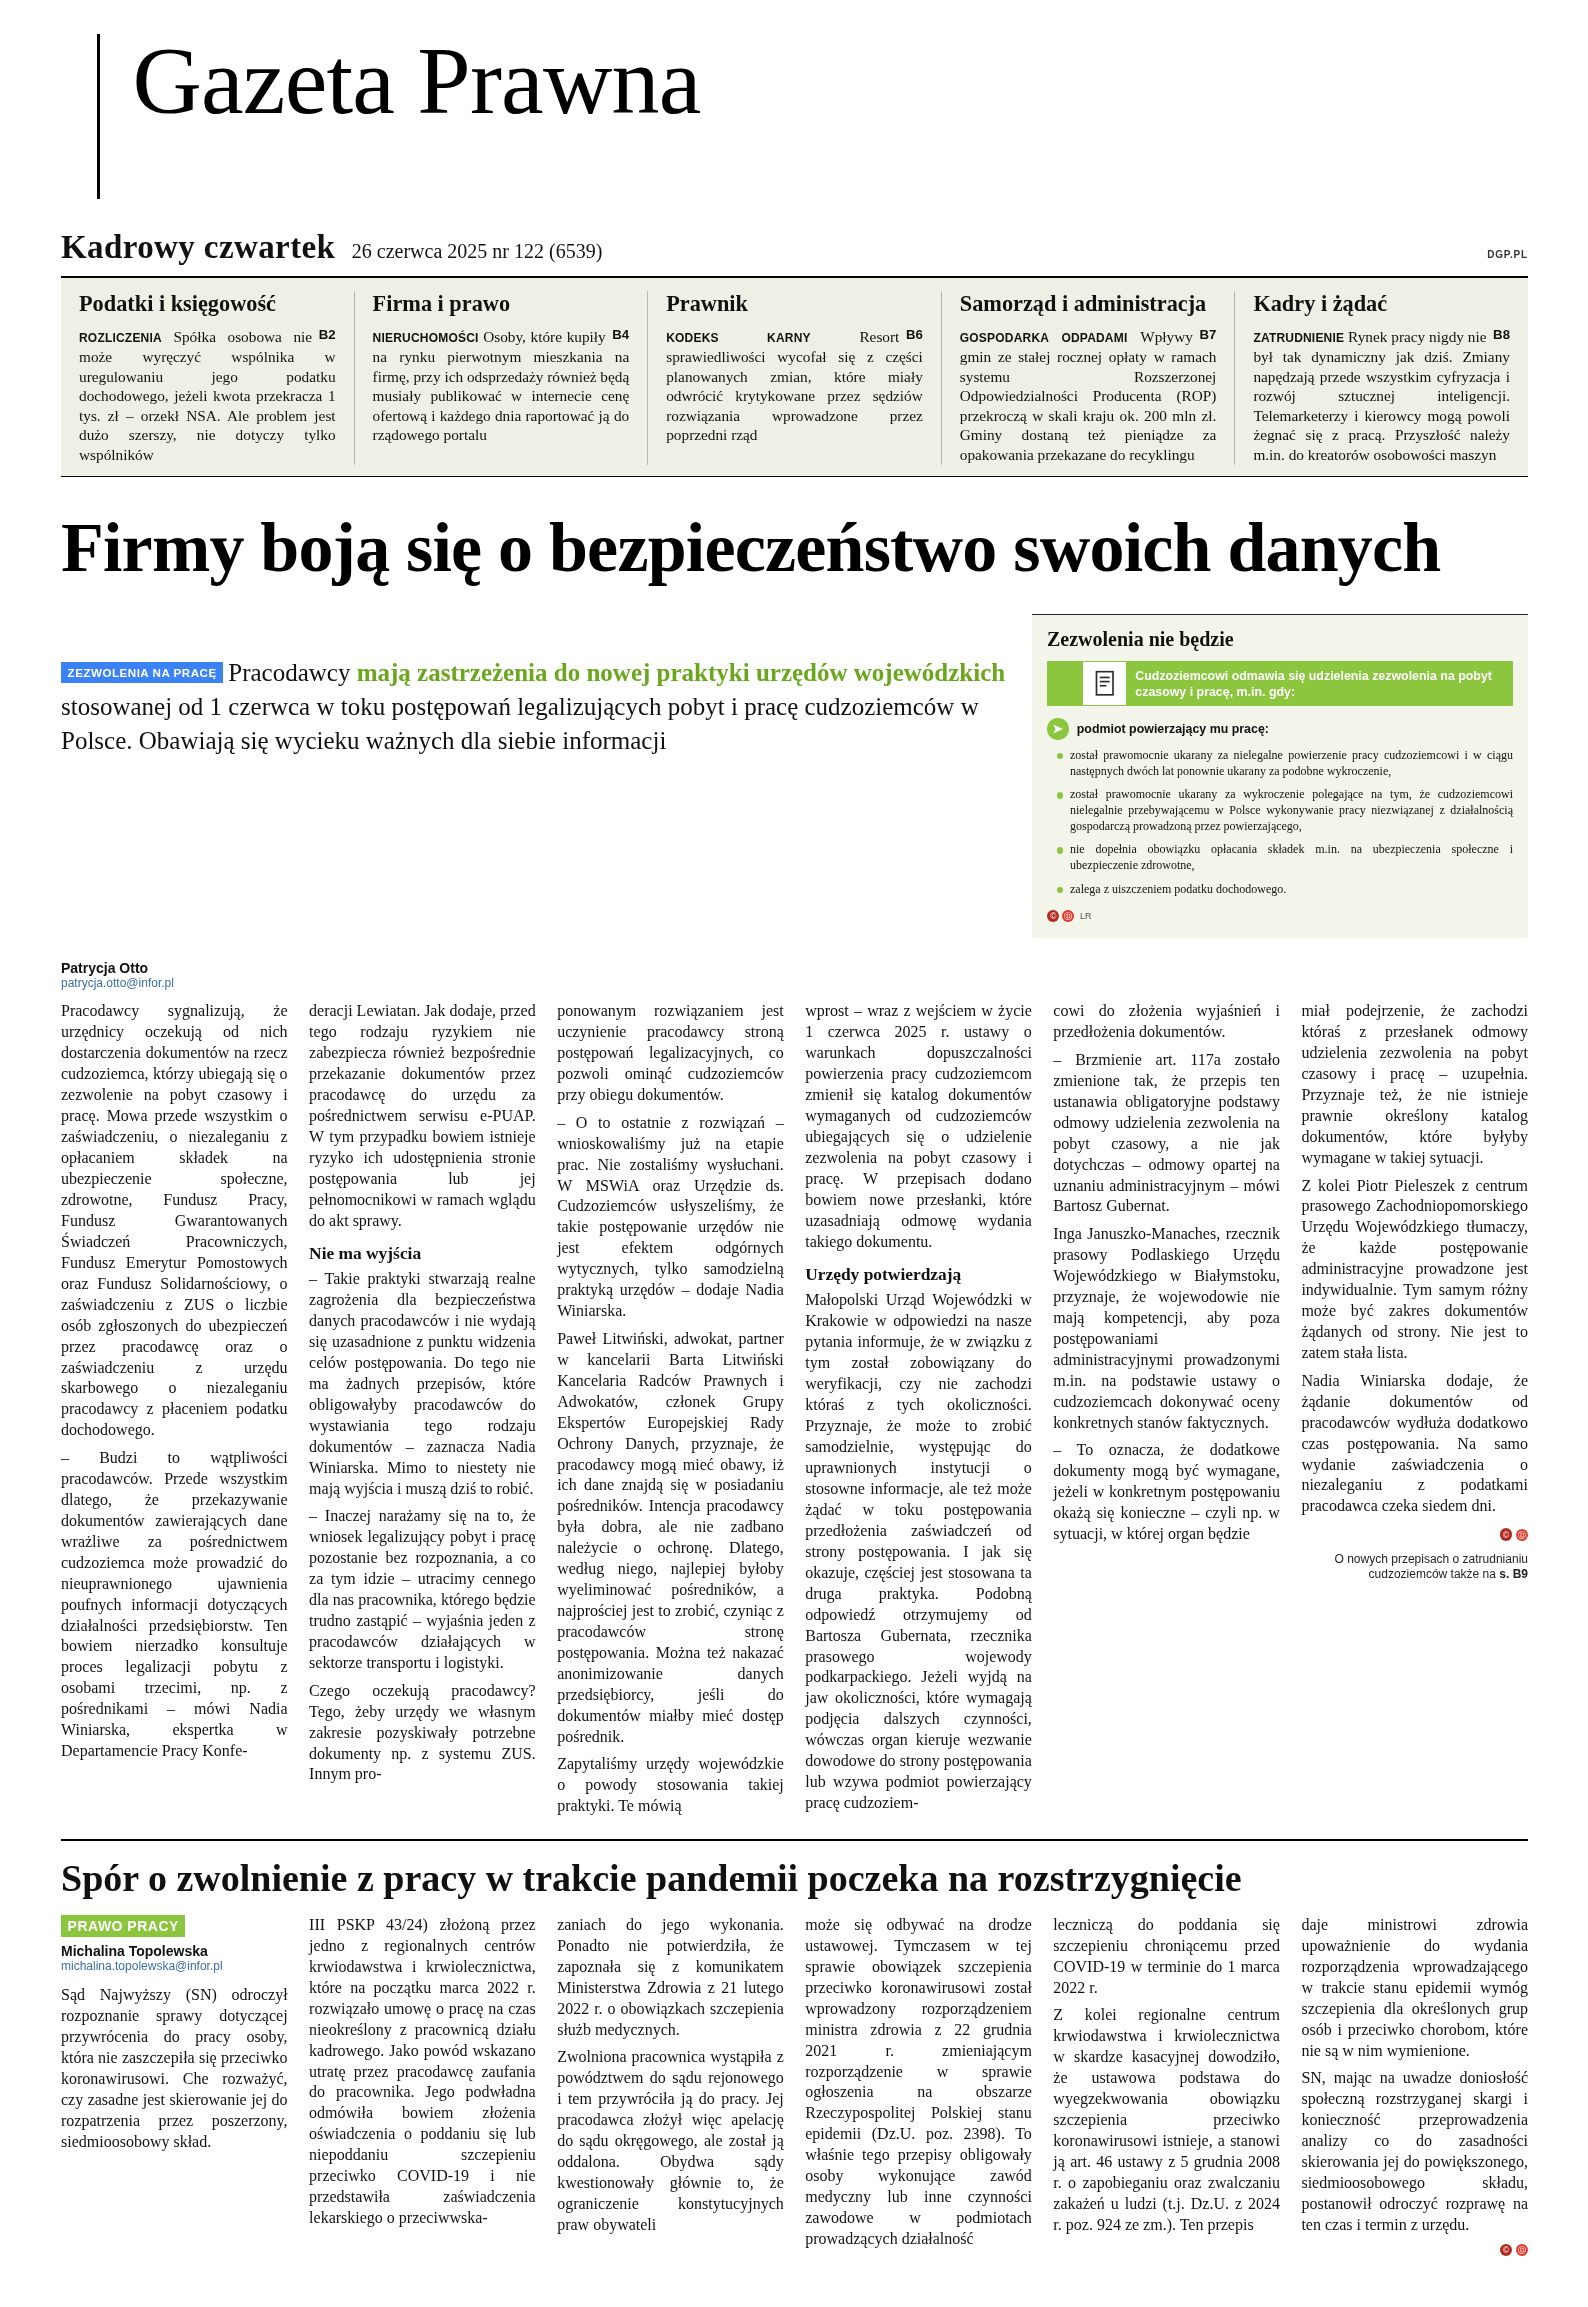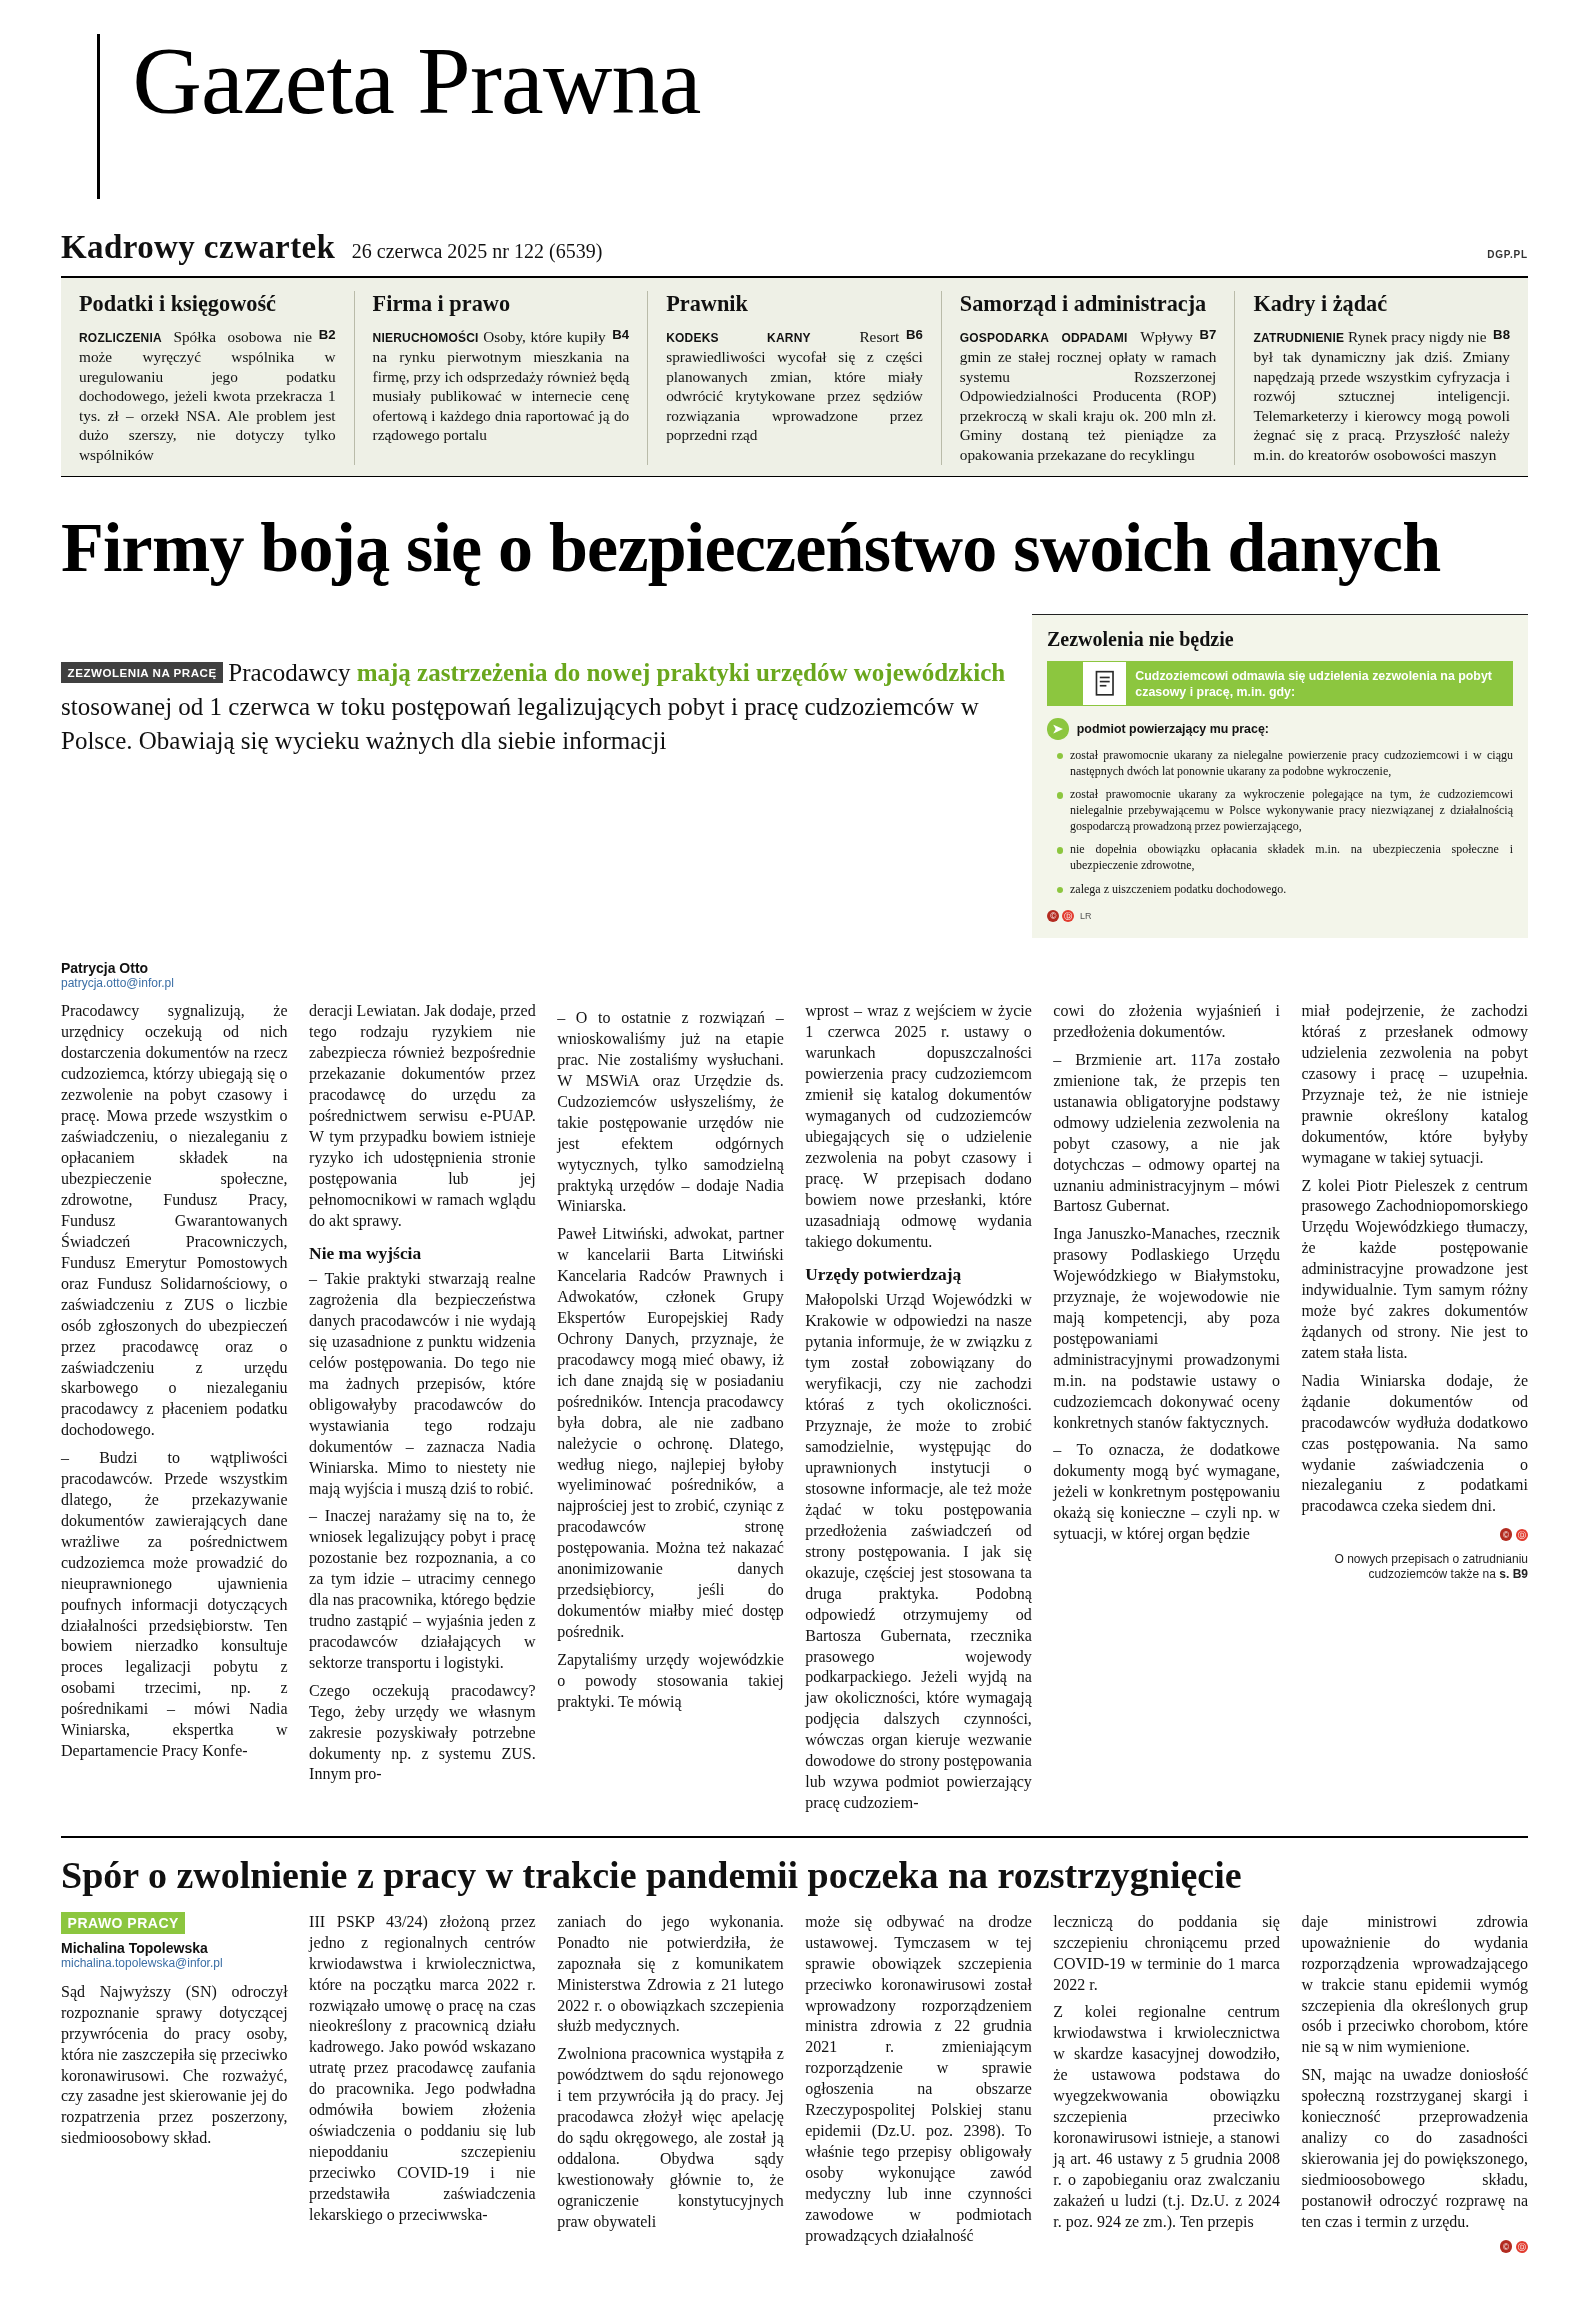--- a/index.html
+++ b/index.html
@@ -133,21 +133,21 @@
   }
   .lead {
     flex: 1 1 auto;
     width: 985px;
     font-size: 25px;
     line-height: 1.35;
     color: #111;
   }
   .lead .tag {
     display: inline-block;
-    background: #404040;
+    background: #3b82f6;
     color: #fff;
     font-family: "Liberation Sans", sans-serif;
     font-size: 11.6px;
     font-weight: bold;
     letter-spacing: 0.5px;
     padding: 3.3px 6.6px 2.5px 6.6px;
     vertical-align: 4.1px;
     margin-right: 5px;
     margin-top: 48px;
   }
@@ -401,20 +401,21 @@
       <p>deracji Lewiatan. Jak dodaje, przed tego rodzaju ryzykiem nie zabezpiecza również bezpośrednie przekazanie dokumentów przez pracodawcę do urzędu za pośrednictwem serwisu e-PUAP. W tym przypadku bowiem istnieje ryzyko ich udostępnienia stronie postępowania lub jej pełnomocnikowi w ramach wglądu do akt sprawy.</p>
       <div class="subhead">Nie ma wyjścia</div>
       <p>– Takie praktyki stwarzają realne zagrożenia dla bezpieczeństwa danych pracodawców i nie wydają się uzasadnione z punktu widzenia celów postępowania. Do tego nie ma żadnych przepisów, które obligowałyby pracodawców do wystawiania tego rodzaju dokumentów – zaznacza Nadia Winiarska. Mimo to niestety nie mają wyjścia i muszą dziś to robić.</p>
       <div class="spacer"></div>
       <p>– Inaczej narażamy się na to, że wniosek legalizujący pobyt i pracę pozostanie bez rozpoznania, a co za tym idzie – utracimy cennego dla nas pracownika, którego będzie trudno zastąpić – wyjaśnia jeden z pracodawców działających w sektorze transportu i logistyki.</p>
       <div class="spacer"></div>
       <p>Czego oczekują pracodawcy? Tego, żeby urzędy we własnym zakresie pozyskiwały potrzebne dokumenty np. z systemu ZUS. Innym pro-</p>
     </div>
 
     <div class="col">
+      <p>ponowanym rozwiązaniem jest uczynienie pracodawcy stroną postępowań legalizacyjnych, co pozwoli ominąć cudzoziemców przy obiegu dokumentów.</p>
       <div class="spacer"></div>
       <p>– O to ostatnie z rozwiązań – wnioskowaliśmy już na etapie prac. Nie zostaliśmy wysłuchani. W MSWiA oraz Urzędzie ds. Cudzoziemców usłyszeliśmy, że takie postępowanie urzędów nie jest efektem odgórnych wytycznych, tylko samodzielną praktyką urzędów – dodaje Nadia Winiarska.</p>
       <div class="spacer"></div>
       <p>Paweł Litwiński, adwokat, partner w kancelarii Barta Litwiński Kancelaria Radców Prawnych i Adwokatów, członek Grupy Ekspertów Europejskiej Rady Ochrony Danych, przyznaje, że pracodawcy mogą mieć obawy, iż ich dane znajdą się w posiadaniu pośredników. Intencja pracodawcy była dobra, ale nie zadbano należycie o ochronę. Dlatego, według niego, najlepiej byłoby wyeliminować pośredników, a najprościej jest to zrobić, czyniąc z pracodawców stronę postępowania. Można też nakazać anonimizowanie danych przedsiębiorcy, jeśli do dokumentów miałby mieć dostęp pośrednik.</p>
       <div class="spacer"></div>
       <p>Zapytaliśmy urzędy wojewódzkie o powody stosowania takiej praktyki. Te mówią</p>
     </div>
 
     <div class="col">
       <p>wprost – wraz z wejściem w życie 1 czerwca 2025 r. ustawy o warunkach dopuszczalności powierzenia pracy cudzoziemcom zmienił się katalog dokumentów wymaganych od cudzoziemców ubiegających się o udzielenie zezwolenia na pobyt czasowy i pracę. W przepisach dodano bowiem nowe przesłanki, które uzasadniają odmowę wydania takiego dokumentu.</p>

